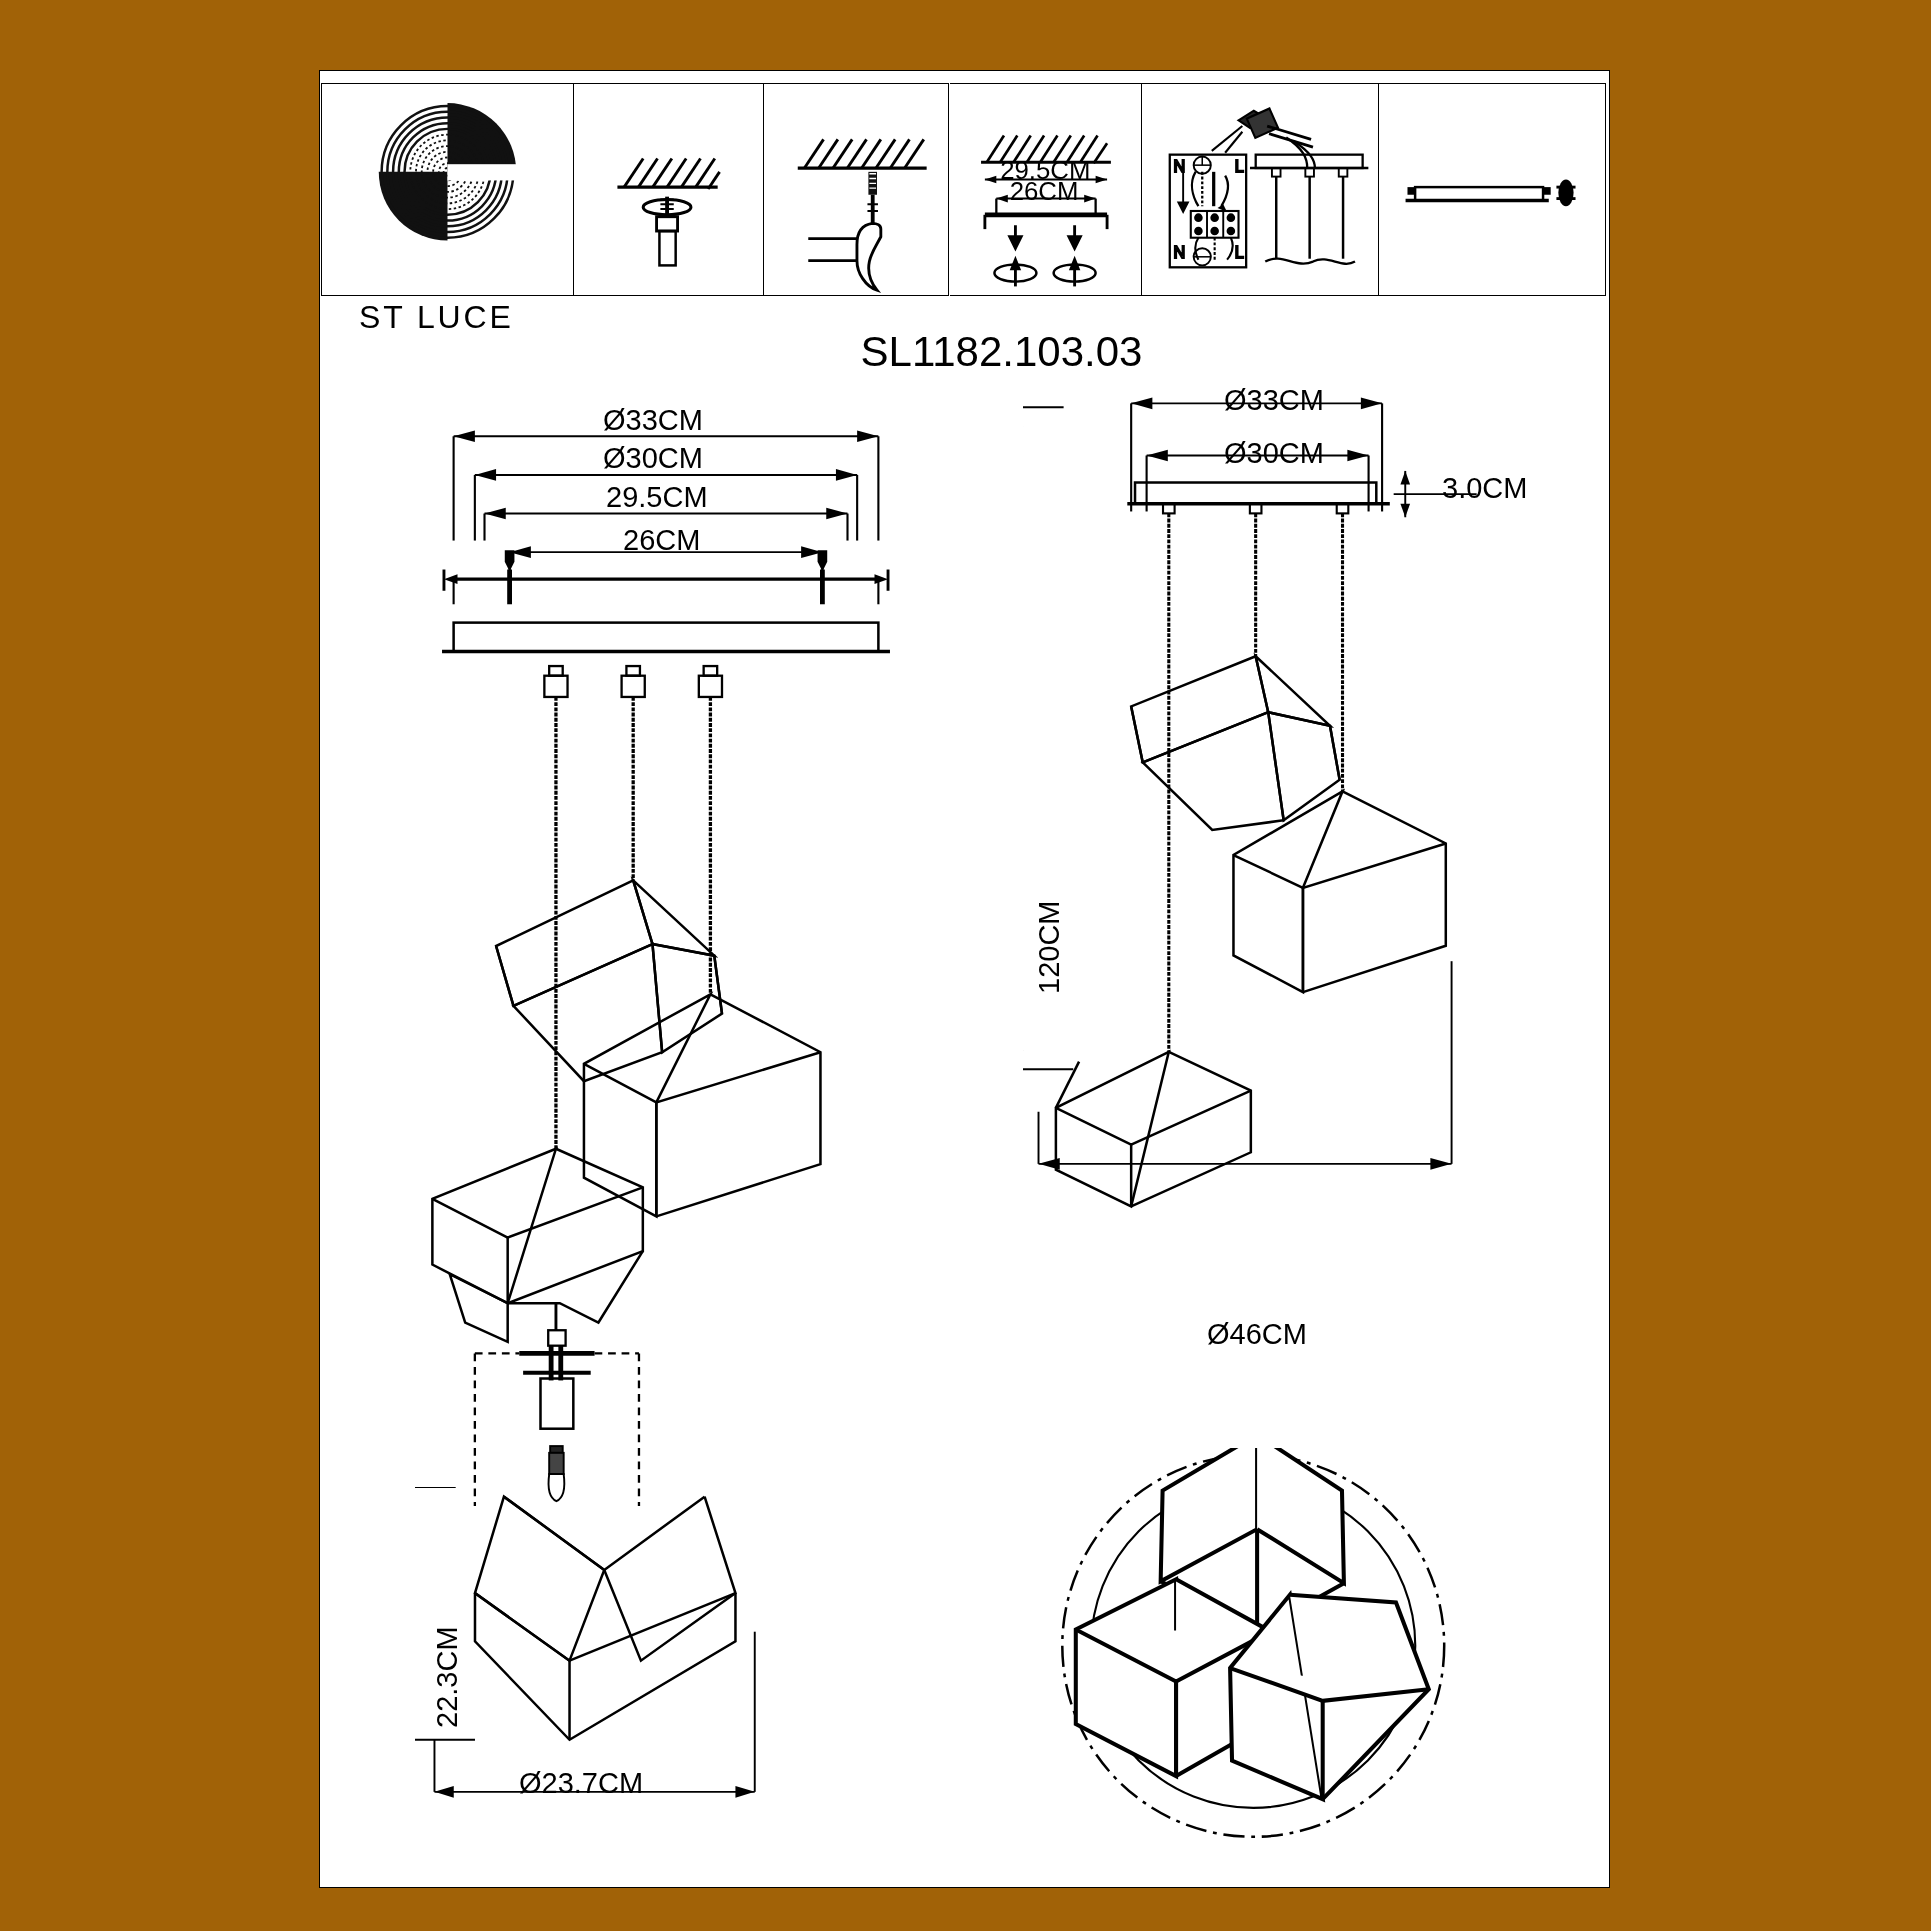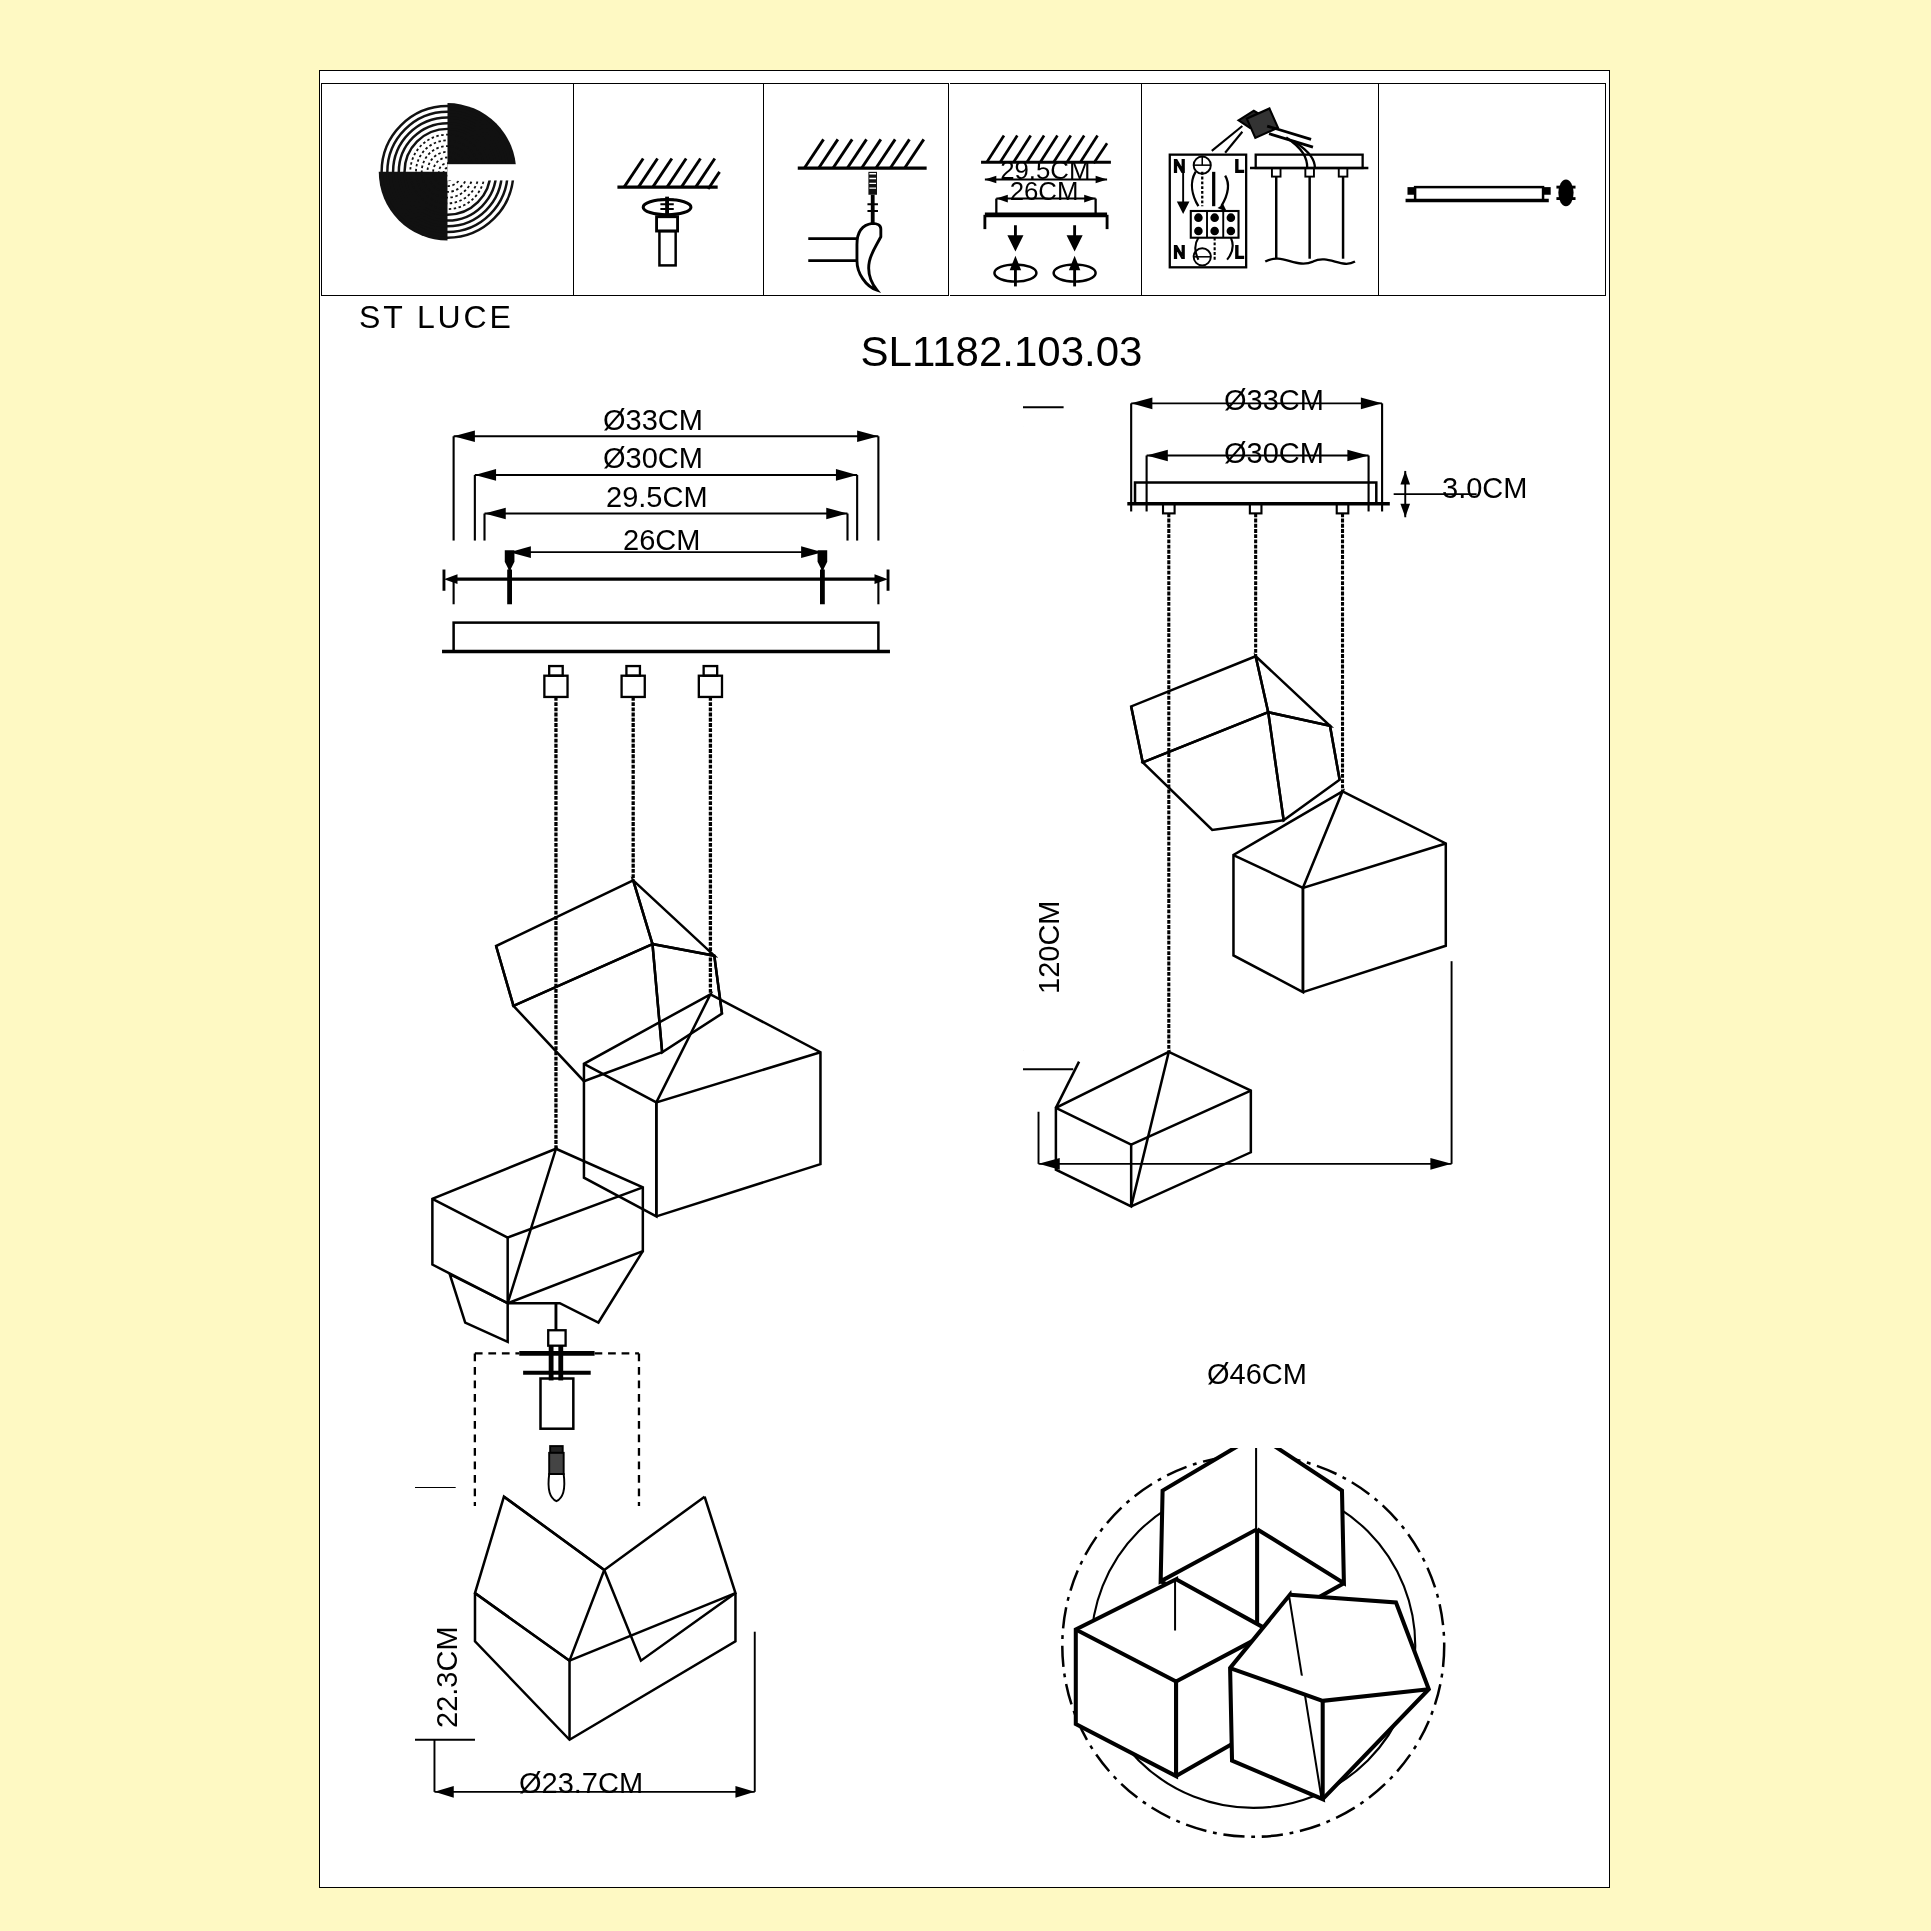--- a/index.html
+++ b/index.html
@@ -11,21 +11,21 @@
     width: 1931px;
     height: 1931px;
     font-family: "Liberation Sans", sans-serif;
     color: #000000;
     overflow: hidden;
   }
   #page {
     position: relative;
     width: 1931px;
     height: 1931px;
-    background: #fef9c3;
+    background: #a16207;
   }
   
   #doc-frame {
     position: absolute;
     left: 319px;
     top: 70px;
     width: 1291px;
     height: 1818px;
     border: 1.9px solid #000;
     box-sizing: border-box;
@@ -531,21 +531,21 @@
         <path d="M16 806 L38 800 L38 812 Z" fill="#000" stroke="none"></path>
         <path d="M444 806 L422 800 L422 812 Z" fill="#000" stroke="none"></path>
       </g>
     </g>
   </svg>
 
   <div class="lbl" style="left:1224px; top:386px; font-size:29px;">Ø33CM</div>
   <div class="lbl" style="left:1224px; top:439px; font-size:29px;">Ø30CM</div>
   <div class="lbl" style="left:1442px; top:474px; font-size:29px;">3.0CM</div>
   <div class="lbl rot" style="left:1035px; top:994px; font-size:29px;">120CM</div>
-  <div class="lbl" style="left:1207px; top:1360px; font-size:29px;">Ø46CM</div>
+  <div class="lbl" style="left:1207px; top:1320px; font-size:29px;">Ø46CM</div>
 
   <svg class="dwg" style="left:1043px; top:1448px;" width="434" height="415" viewBox="0 0 450 430">
     <g stroke="#000" fill="none">
 
       <circle cx="218" cy="205" r="198" stroke-width="2.6" stroke-dasharray="22 7 4 7"></circle>
 
       <circle cx="218" cy="205" r="168" stroke-width="2.2"></circle>
 
       <g stroke-width="4.2">
         <path d="M222 -14 L124 44 L122 138 L222 84 Z" fill="#fff"></path>

